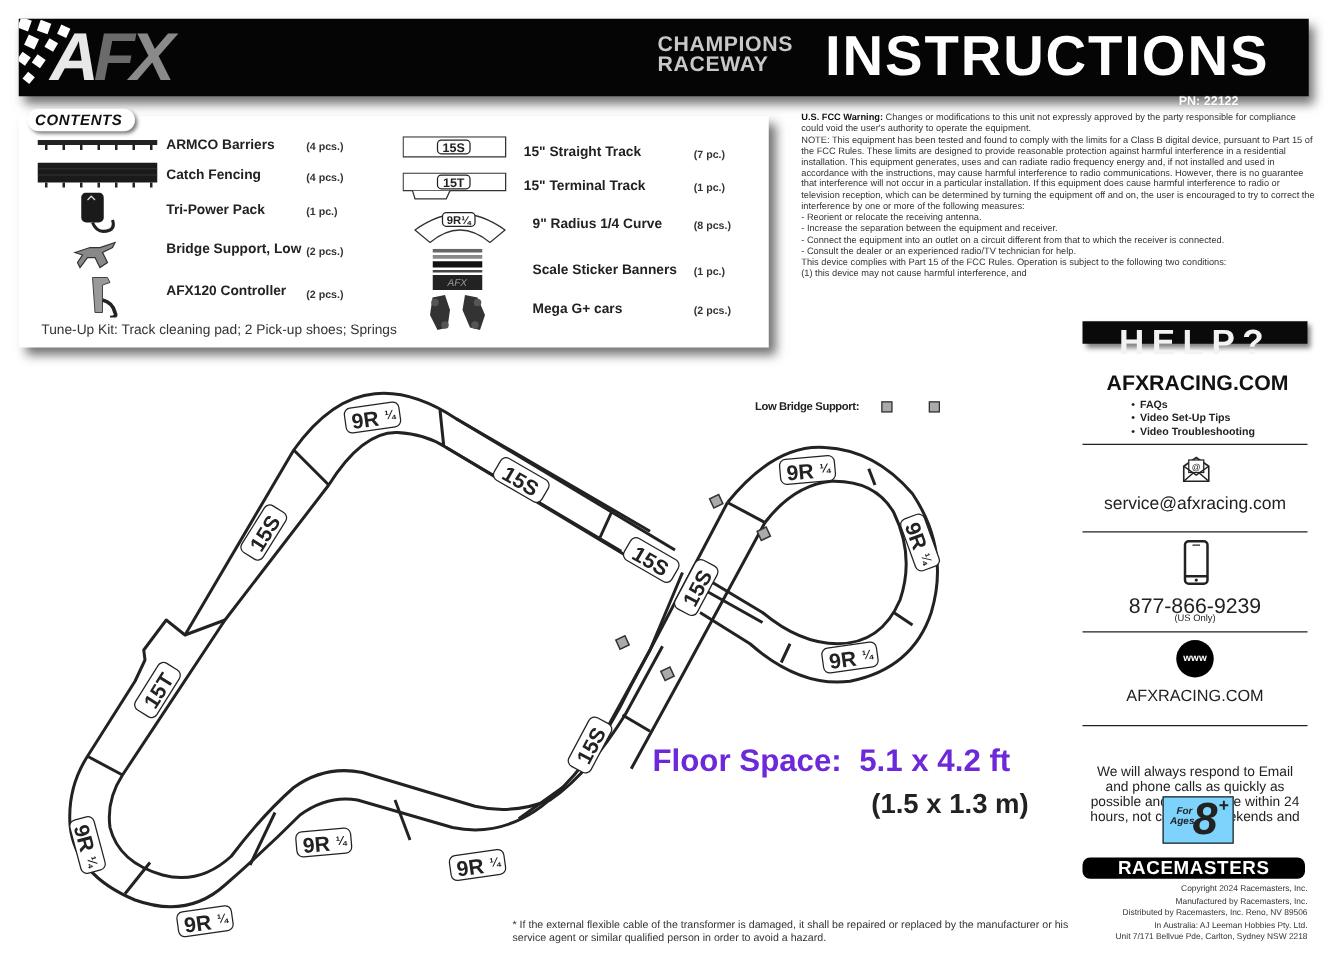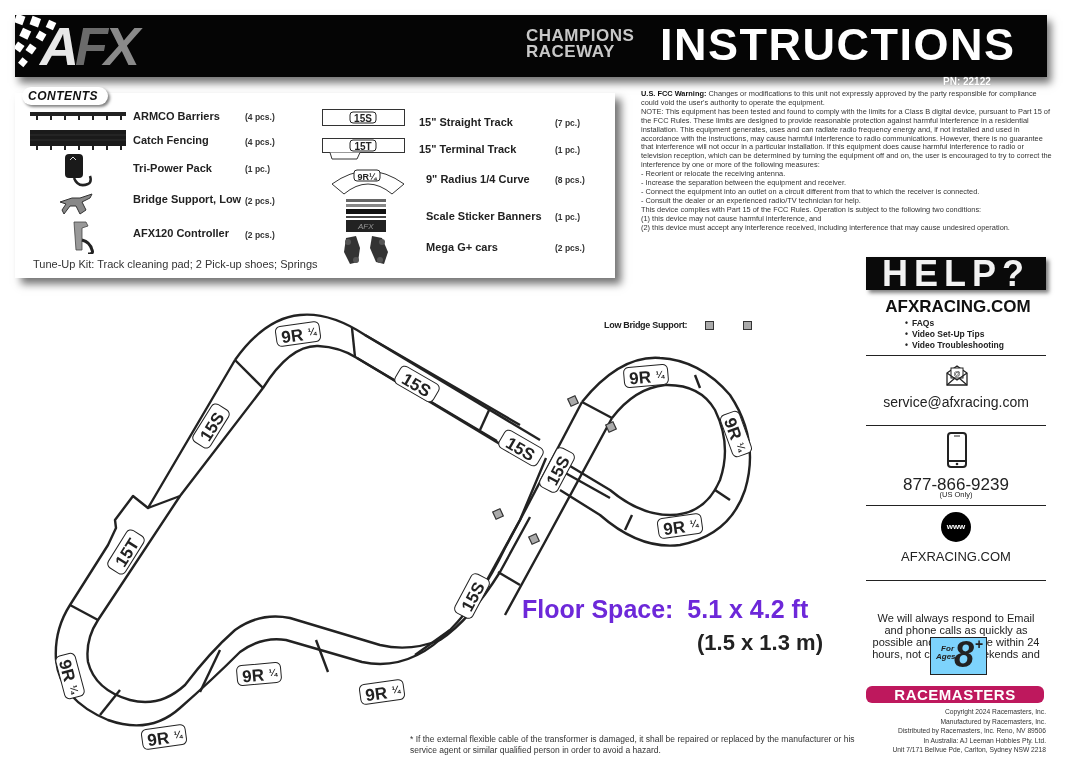--- a/index.html
+++ b/index.html
@@ -21,28 +21,28 @@
   .contents-tag { position: absolute; left: 22px; top: 87px; padding: 1px 10px 0 6px; height: 17px; background: #fff; border-radius: 9px; box-shadow: 2px 2px 3px rgba(0,0,0,0.5); font-weight: bold; font-style: italic; font-size: 12px; line-height: 17px; letter-spacing: 0.5px; color: #111; }
   .item { position: absolute; font-weight: bold; font-size: 11px; color: #222; }
   .qty { position: absolute; font-weight: bold; font-size: 8.5px; color: #333; }
   .tuneup { position: absolute; left: 33px; top: 258px; font-size: 11px; color: #333; }
 
   
   .fcc { position: absolute; left: 641px; top: 90px; width: 415px; font-size: 7.4px; line-height: 8.9px; color: #333; }
   .fcc b { color: #111; }
 
   
-  .help-box { position: absolute; left: 866px; top: 257px; width: 180px; height: 33px; background: #0a0a0a; box-shadow: 3px 3px 4px rgba(0,0,0,0.5); color: #f2f2f2; font-weight: bold; font-size: 36px; letter-spacing: 6px; text-align: center; line-height: 33px; }
+  .help-box { position: absolute; left: 866px; top: 257px; width: 180px; height: 18px; background: #0a0a0a; box-shadow: 3px 3px 4px rgba(0,0,0,0.5); color: #f2f2f2; font-weight: bold; font-size: 28px; letter-spacing: 6px; text-align: center; line-height: 33px; }
   .help-site { position: absolute; left: 868px; top: 297px; width: 180px; text-align: center; font-weight: bold; font-size: 17px; color: #111; }
   .help-list { position: absolute; left: 905px; top: 318px; font-weight: bold; font-size: 8.5px; line-height: 11px; color: #222; }
   .help-list div::before { content: "\2022"; margin-right: 4px; }
   .hr { position: absolute; left: 866px; width: 180px; height: 0; border-top: 1.5px solid #222; }
   .center-text { position: absolute; left: 866px; width: 180px; text-align: center; color: #222; }
   .age-box { position: absolute; left: 930px; top: 637px; width: 55px; height: 36px; border: 1.5px solid #222; background: #7dd3fc; }
-  .racemasters { position: absolute; left: 866px; top: 686px; width: 178px; height: 17px; background: #be185d; border-radius: 6px; color: #fff; font-weight: bold; font-size: 15px; letter-spacing: 0.5px; text-align: center; line-height: 17px; }
+  .racemasters { position: absolute; left: 866px; top: 686px; width: 178px; height: 17px; background: #000000; border-radius: 6px; color: #fff; font-weight: bold; font-size: 15px; letter-spacing: 0.5px; text-align: center; line-height: 17px; }
   .copyright { position: absolute; left: 866px; top: 707px; width: 180px; text-align: right; font-size: 6.7px; line-height: 9.6px; color: #333; }
 
   .bridge-legend { position: absolute; left: 604px; top: 320px; font-weight: bold; font-size: 9px; color: #222; letter-spacing: -0.3px; }
   .bridge-sq { position: absolute; width: 7px; height: 7px; background: #aaa; border: 1.2px solid #333; }
 
   .floor { position: absolute; left: 522px; top: 595px; font-weight: bold; font-size: 25px; color: #6d28d9; }
   .floor2 { position: absolute; left: 697px; top: 630px; font-weight: bold; font-size: 22px; color: #222; }
   .footnote { position: absolute; left: 410px; top: 734px; width: 460px; font-size: 8.5px; line-height: 11px; color: #333; }
 
   .track { position: absolute; left: 0; top: 0; }
@@ -174,21 +174,20 @@
 
 <div class="fcc">
   <b>U.S. FCC Warning:</b> <span>Changes or modifications to this unit not expressly approved by the party responsible for compliance could void the user's authority to operate the equipment.</span><br>
   <span>NOTE: This equipment has been tested and found to comply with the limits for a Class B digital device, pursuant to Part 15 of the FCC Rules. These limits are designed to provide reasonable protection against harmful interference in a residential installation. This equipment generates, uses and can radiate radio frequency energy and, if not installed and used in accordance with the instructions, may cause harmful interference to radio communications. However, there is no guarantee that interference will not occur in a particular installation. If this equipment does cause harmful interference to radio or television reception, which can be determined by turning the equipment off and on, the user is encouraged to try to correct the interference by one or more of the following measures:</span><br>
   <span>- Reorient or relocate the receiving antenna.</span><br>
   <span>- Increase the separation between the equipment and receiver.</span><br>
   <span>- Connect the equipment into an outlet on a circuit different from that to which the receiver is connected.</span><br>
   <span>- Consult the dealer or an experienced radio/TV technician for help.</span><br>
   <span>This device complies with Part 15 of the FCC Rules. Operation is subject to the following two conditions:</span><br>
   <span>(1) this device may not cause harmful interference, and</span><br>
-  <span>(2) this device must accept any interference received, including interference that may cause undesired operation.</span>
 </div>
 
 <div class="help-box">HELP?</div>
 <div class="help-site">AFXRACING.COM</div>
 <div class="help-list">
   <div>FAQs</div>
   <div>Video Set-Up Tips</div>
   <div>Video Troubleshooting</div>
 </div>
 <div class="hr" style="top:355px"></div>

